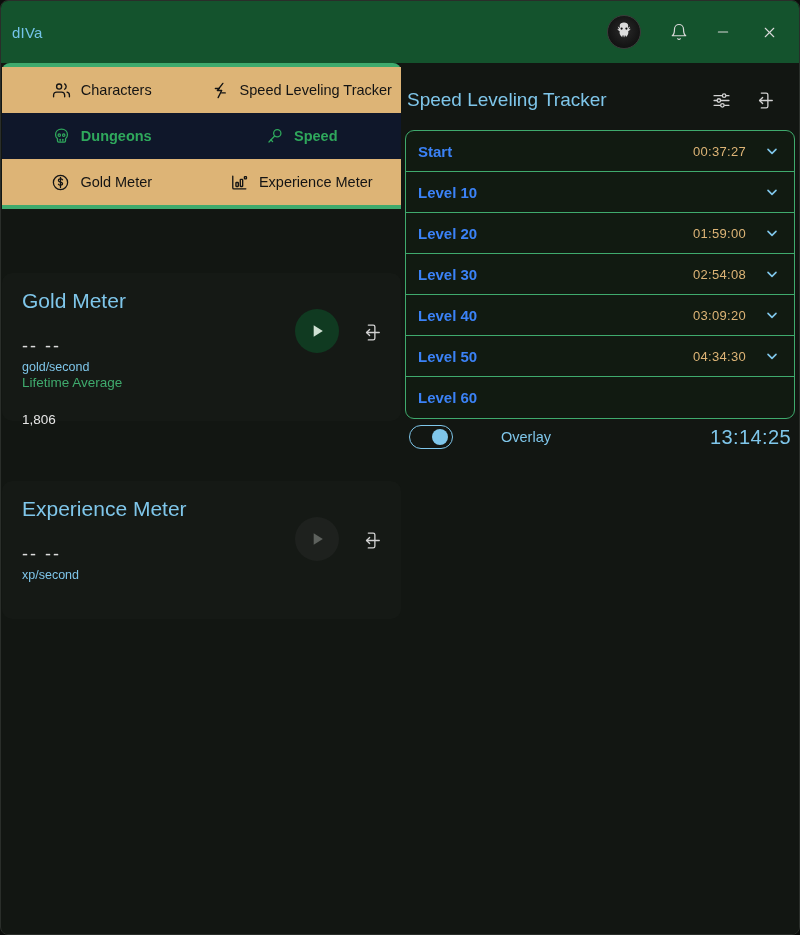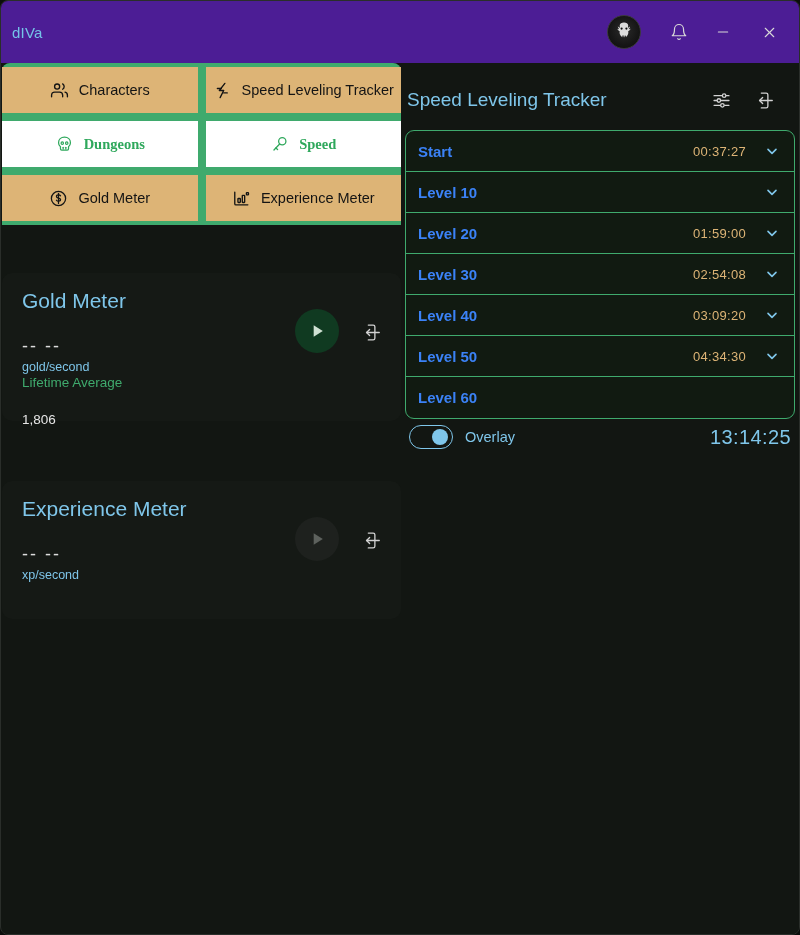--- a/index.html
+++ b/index.html
@@ -23,21 +23,21 @@
   }
 
   
   .titlebar {
     position: absolute;
     top: 0; left: 0;
     width: 800px;
     height: 62px;
     display: flex;
     align-items: center;
-    background: #4c1d95;
+    background: #14532d;
   }
   .app-title {
     margin-left: 11px;
     font-size: 15px;
     color: #74c3e8;
     letter-spacing: .2px;
   }
   .title-spacer { flex: 1; }
 
   .avatar {
@@ -68,45 +68,44 @@
     background: #121612;
   }
 
   .tab-grid {
     position: absolute;
     left: 0; top: 0;
     width: 399px;
     display: grid;
     grid-template-columns: 1fr 1fr;
     background: #3faa6d;
-    gap: 8px;
+    gap: 0;
     padding: 2px 0 2px 0;
     border-top: 2px solid #3faa6d;
     border-bottom: 2px solid #3faa6d;
     border-radius: 8px 8px 0 0;
   }
   .tab-cell {
     height: 46px;
     display: flex;
     align-items: center;
     justify-content: center;
     gap: 10px;
     font-size: 14.5px;
     cursor: pointer;
     user-select: none;
   }
   .tab-cell.active {
     background: #ddb476;
     color: #141414;
   }
   .tab-cell.inactive {
-    background: #ffffff;
+    background: #0f172a;
     color: #2fa85c;
     font-weight: bold;
-    font-family: Liberation Serif, serif;
   }
   .tab-cell .ico { display: flex; align-items: center; }
 
   
   .meter-card {
     position: absolute;
     left: 0;
     width: 399px;
     background: #151915;
     border-radius: 10px;
@@ -233,20 +232,21 @@
     color: #7fc6ea;
   }
   .chev.hidden { visibility: hidden; }
 
   .overlay-bar {
     position: absolute;
     left: 8px; top: 358px;
     width: 386px; height: 32px;
     display: flex;
     align-items: center;
+    gap: 36px;
   }
   .toggle {
     width: 44px; height: 24px;
     border-radius: 12px;
     border: 1.5px solid #7fc6ea;
     background: transparent;
     position: relative;
     cursor: pointer;
     flex: none;
   }

